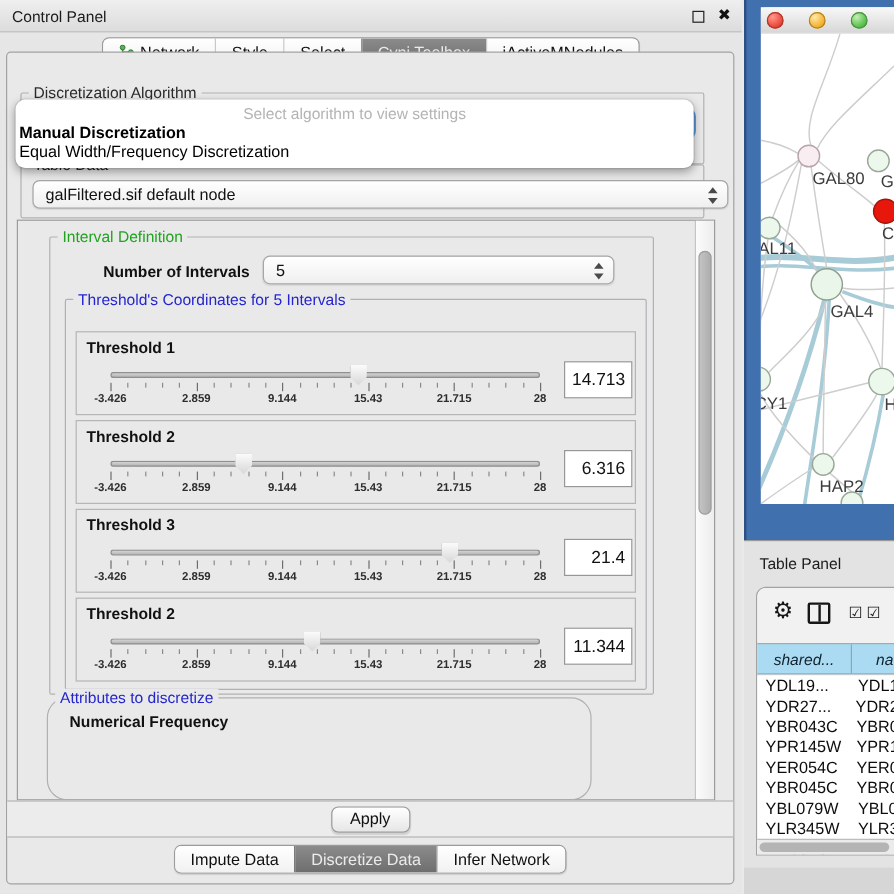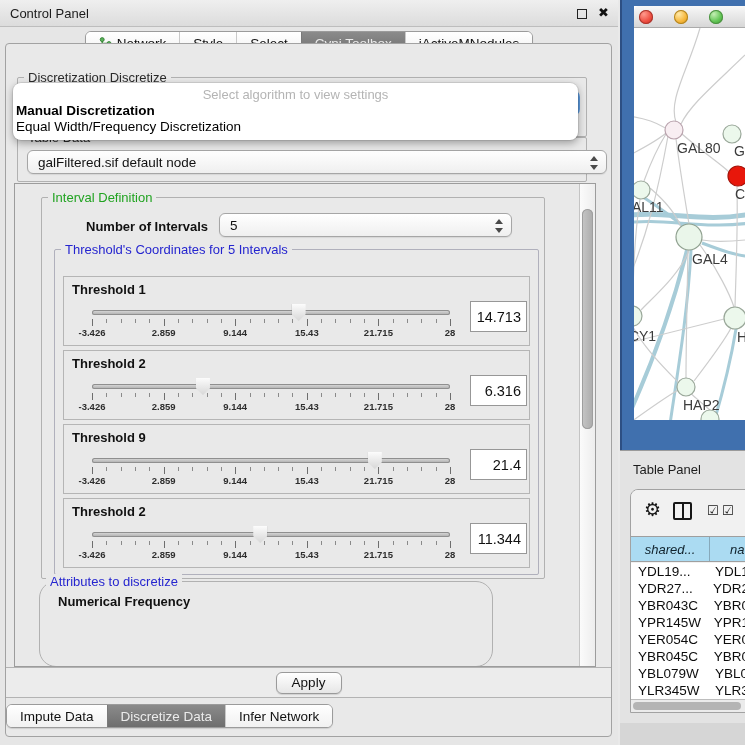--- a/index.html
+++ b/index.html
@@ -86,21 +86,21 @@
   .attr-item { font-size:13px; color:#111; line-height:17.4px; padding-left:6px; }
   .attr-vscroll { position:absolute; right:1px; top:1px; width:10px; bottom:1px; background:#f2f2f2; }
   .attr-vscroll .thumb { position:absolute; left:1px; right:1px; top:1px; bottom:1px; border-radius:5px; background:#b2b2b2; }
 
   .apply-row { position:absolute; left:0; right:0; top:623px; height:31px; background:#ececec;
     border-top:1px solid #b3b3b3; border-bottom:1px solid #b3b3b3; display:flex; justify-content:center; align-items:center; }
   .apply-btn { width:66px; height:22px; border:1px solid #9a9a9a; border-radius:6px;
     background:linear-gradient(#ffffff,#e6e6e6); font-size:13.5px; color:#111; text-align:center; line-height:20px;
     box-shadow:0 1px 1px rgba(0,0,0,0.12); }
 
-  .bottomtabs { position:absolute; left:0; right:0; top:660px; display:flex; }
+  .bottomtabs { position:absolute; left:0; right:0; top:660px; display:flex; justify-content:center; }
 
   
   .net-frame { position:absolute; left:620px; top:0; width:125px; height:450px; background:#4070ae; }
   .net-frame .edge-line { position:absolute; left:0; top:0; width:2px; height:100%; background:#2d4f83; }
   .net-window { position:absolute; left:14px; top:6px; width:111px; height:414px; background:#ffffff; }
   .mac-titlebar { position:absolute; left:0; top:0; width:100%; height:22px;
     background:linear-gradient(#f8f8f8,#d7d7d7); border-bottom:1px solid #ababab; border-top-left-radius:5px; }
   .light { position:absolute; top:4px; width:14px; height:14px; border-radius:50%; }
   .light.red { left:5px; background:radial-gradient(circle at 35% 30%, #ff9a8d, #ee4f42 55%, #c3271c); box-shadow:inset 0 0 0 1px #a8372e; }
   .light.yellow { left:40px; background:radial-gradient(circle at 35% 30%, #ffe9a8, #f6b73c 55%, #d3920f); box-shadow:inset 0 0 0 1px #b08423; }
@@ -165,21 +165,21 @@
       </div>
       <div class="tab">
         <span>jActiveMNodules</span>
       </div>
     </div>
   </div>
 
   <div class="main-panel">
 
     <div class="group grp-algorithm">
-      <span class="gtitle">Discretization Discretize</span>
+      <span class="gtitle">Discretization Algorithm</span>
       <div class="combo-focus"></div>
     </div>
 
     <div class="group grp-tabledata">
       <span class="gtitle">Table Data</span>
       <div class="combo combo-tabledata">
         <span>galFiltered.sif default node</span>
         <span class="updown"></span>
       </div>
     </div>
@@ -278,21 +278,21 @@
                   <span class="tick-label" style="left: 20%;">2.859</span>
                   <span class="tick-label" style="left: 40%;">9.144</span>
                   <span class="tick-label" style="left: 60%;">15.43</span>
                   <span class="tick-label" style="left: 80%;">21.715</span>
                   <span class="tick-label" style="left: 100%;">28</span>
                 </div>
               <input class="thr-value" readonly="" value="6.316" style="">
             </div>
 
             <div class="threshold-box" style="top:174px">
-              <span class="thr-label">Threshold 9</span>
+              <span class="thr-label">Threshold 3</span>
               <div class="slider-track"></div>
               <div class="slider-handle" style="left: 303.814px;"></div>
               <div class="slider-scale">
                   <div class="tick major" style="left: 0%;"></div>
                   <div class="tick" style="left: 4%;"></div>
                   <div class="tick" style="left: 8%;"></div>
                   <div class="tick" style="left: 12%;"></div>
                   <div class="tick" style="left: 16%;"></div>
                   <div class="tick major" style="left: 20%;"></div>
                   <div class="tick" style="left: 24%;"></div>

